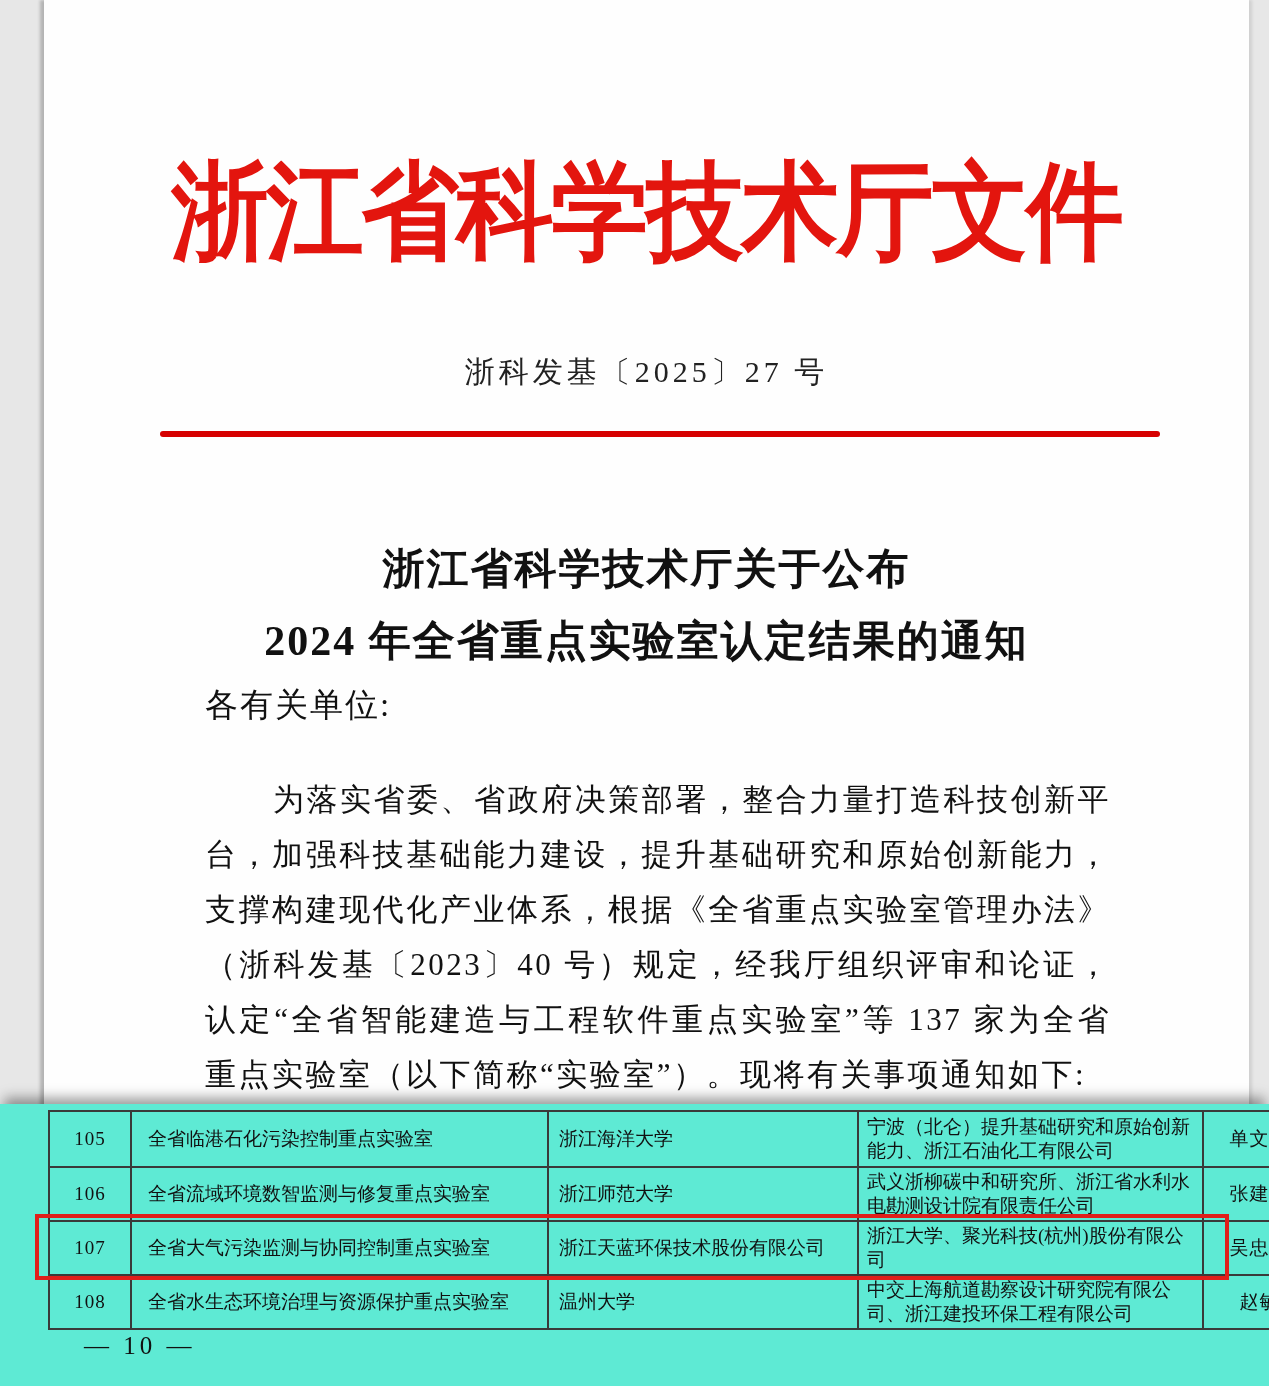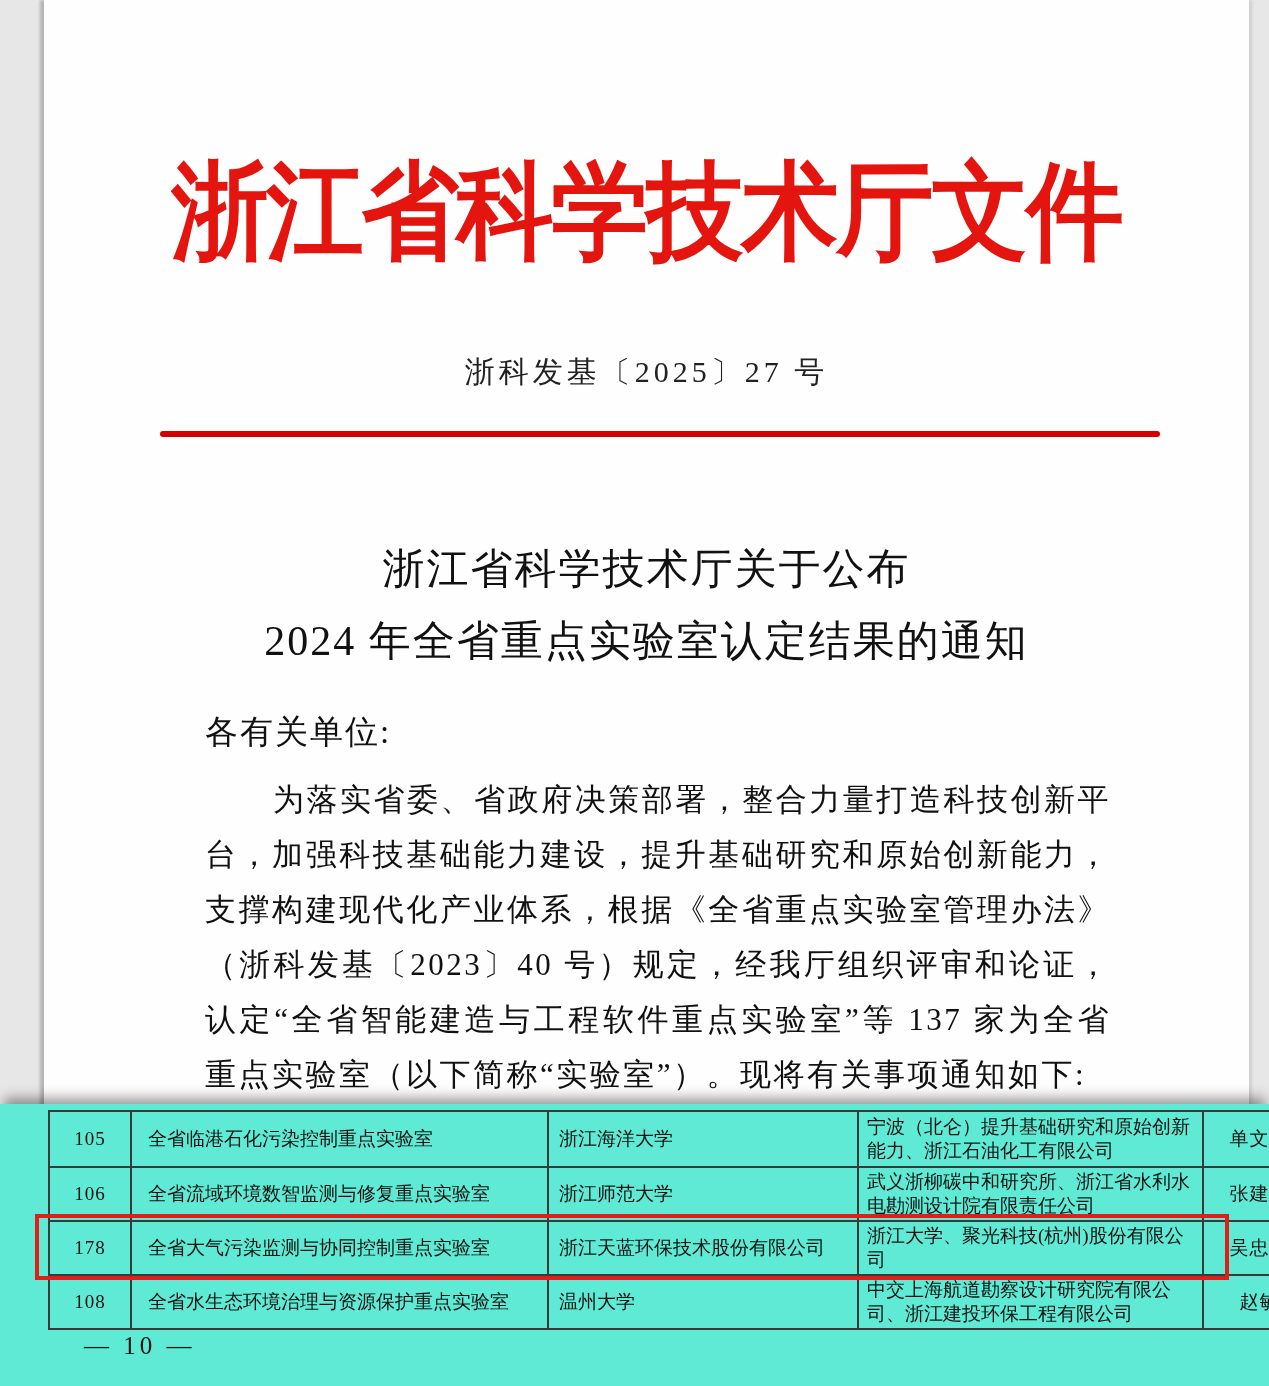--- a/index.html
+++ b/index.html
@@ -34,25 +34,25 @@
     color: #222;
   }
   .red-rule {
     position: absolute; left: 116px; top: 431px;
     width: 1000px; height: 6px;
     background: var(--rule-red, #d60000);
     border-radius: 3px;
   }
   .notice-title {
     position: absolute; top: 533px; left: 0; width: 100%;
-    text-align: center; font-size: 42px; font-weight: normal;
+    text-align: center; font-size: 42px; font-weight: bold;
     line-height: 72px; letter-spacing: 2px; color: #111;
   }
   .salutation {
-    position: absolute; left: 161px; top: 710px;
+    position: absolute; left: 161px; top: 683px;
     font-size: 33px; letter-spacing: 2px; color: #111;
   }
   .body-par {
     position: absolute; left: 161px; top: 772px;
     width: 906px; margin: 0;
     font-size: 31px; line-height: 55px; letter-spacing: 2.5px;
     text-align: justify; text-indent: 68px; color: #111;
   }
 
   
@@ -125,21 +125,21 @@
           <td class="c-dir">单文坡</td>
         </tr>
         <tr class="r-106">
           <td class="c-no">106</td>
           <td class="c-lab">全省流域环境数智监测与修复重点实验室</td>
           <td class="c-inst">浙江师范大学</td>
           <td class="c-part">武义浙柳碳中和研究所、浙江省水利水电勘测设计院有限责任公司</td>
           <td class="c-dir">张建珍</td>
         </tr>
         <tr class="r-107">
-          <td class="c-no">178</td>
+          <td class="c-no">107</td>
           <td class="c-lab">全省大气污染监测与协同控制重点实验室</td>
           <td class="c-inst">浙江天蓝环保技术股份有限公司</td>
           <td class="c-part">浙江大学、聚光科技(杭州)股份有限公司</td>
           <td class="c-dir">吴忠标</td>
         </tr>
         <tr class="r-108">
           <td class="c-no">108</td>
           <td class="c-lab">全省水生态环境治理与资源保护重点实验室</td>
           <td class="c-inst">温州大学</td>
           <td class="c-part">中交上海航道勘察设计研究院有限公司、浙江建投环保工程有限公司</td>

